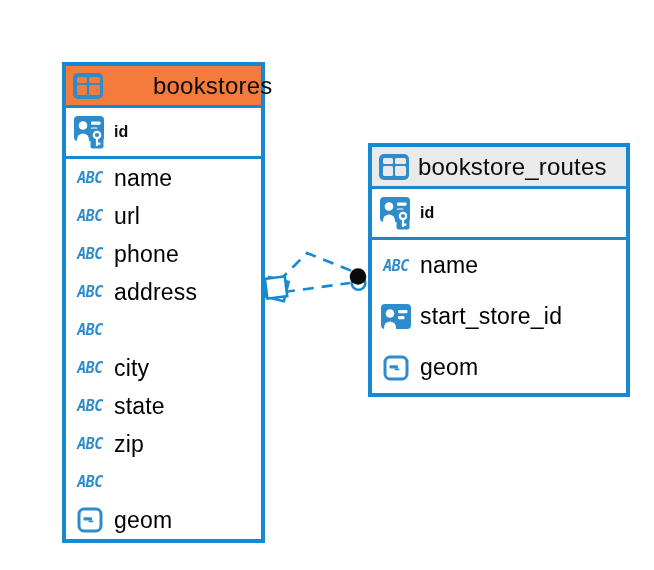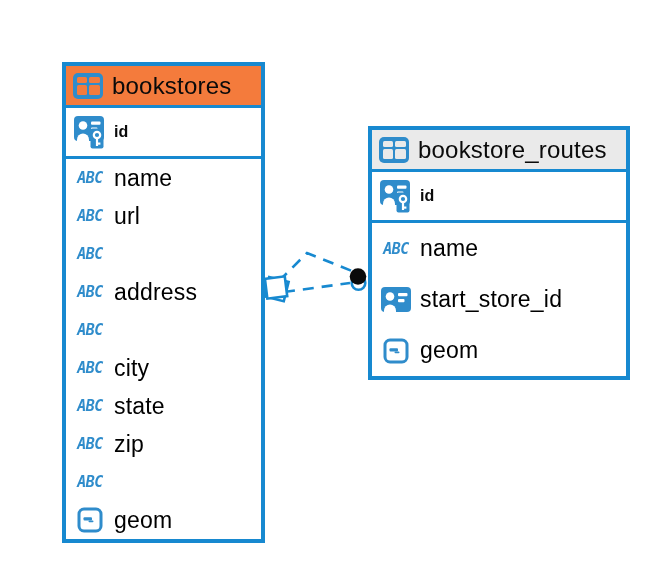--- a/index.html
+++ b/index.html
@@ -8,28 +8,28 @@
     font-family:"Liberation Sans", sans-serif; overflow:hidden;
     --blue:#1789D0; --iconblue:#2F8CCB;
   }
   .conn-svg { position:absolute; left:0; top:0; }
 
   .er-table {
     position:absolute; box-sizing:border-box; background:#fff;
     border:4px solid var(--blue); display:flex; flex-direction:column;
   }
   .t-left  { left:62px;  top:62px;  width:203px; height:481px; }
-  .t-right { left:368px; top:126px; width:262px; height:254px; }
+  .t-right { left:368px; top:143px; width:262px; height:254px; }
 
   .thead {
     box-sizing:border-box; height:42px; flex:0 0 42px;
     border-bottom:3px solid var(--blue);
     display:flex; align-items:center; padding-left:7px;
   }
-  .thead.orange { --hdr:#F47B3C; background:#F47B3C; }
+  .thead.orange { --hdr:#F47B3C; background:#F47B3C;gap:41px; }
   .thead.gray   { --hdr:#EAEAEA; background:#EAEAEA; }
   .thead .ttl { font-size:24px; font-weight:500; color:#0a0a0a; margin-left:9px; letter-spacing:0.2px; }
 
   .tbl-icon {
     width:30px; height:26px; flex:0 0 30px; background:var(--iconblue);
     border-radius:5px; box-sizing:border-box; padding:4px 3.5px 3.5px 3.5px;
     display:grid; grid-template-columns:1fr 1fr; grid-template-rows:6px 1fr; gap:2.5px;
   }
   .tbl-icon span { background:var(--hdr); border-radius:1.5px; }
 
@@ -101,20 +101,21 @@
       <div class="frow">
         <span class="ficon">
             <span class="abc">ABC</span>
           </span>
         <span class="lbl">url</span>
       </div>
       <div class="frow">
         <span class="ficon">
             <span class="abc">ABC</span>
           </span>
+        <span class="lbl">phone</span>
       </div>
       <div class="frow">
         <span class="ficon">
             <span class="abc">ABC</span>
           </span>
         <span class="lbl">address</span>
       </div>
       <div class="frow">
         <span class="ficon">
             <span class="abc">ABC</span>

